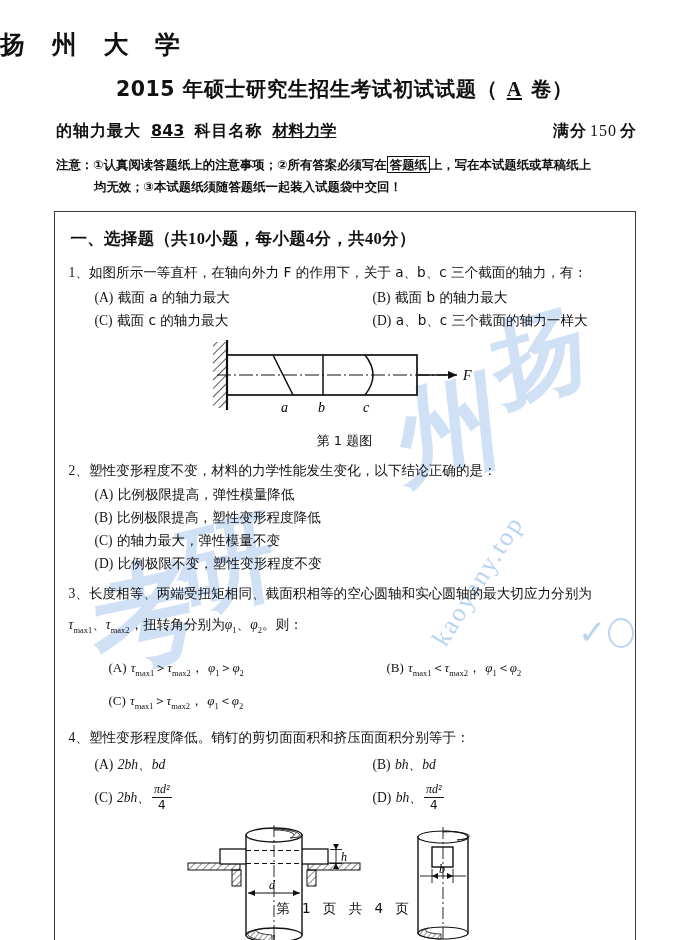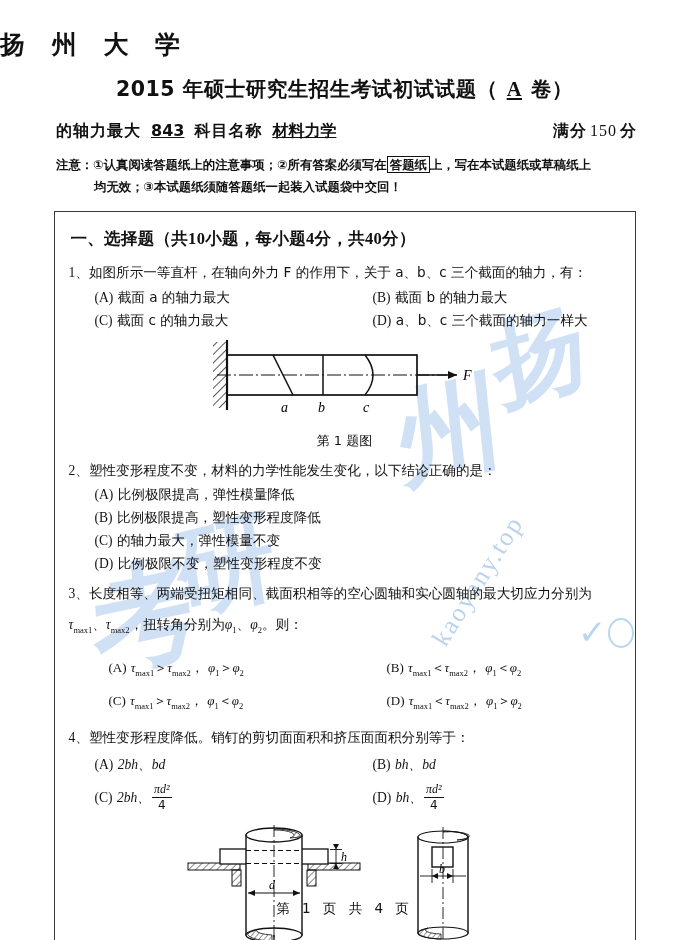--- a/index.html
+++ b/index.html
@@ -287,24 +287,20 @@
             <span class="math">τ<sub class="s">max1</sub></span><span>＞</span><span class="math">τ<sub class="s">max2</sub></span>，&nbsp;<span class="math">φ<sub class="s">1</sub></span><span>＞</span><span class="math">φ<sub class="s">2</sub></span>
           </div>
           <div class="opt">
             <span class="k">(B)</span>
             <span class="math">τ<sub class="s">max1</sub></span><span>＜</span><span class="math">τ<sub class="s">max2</sub></span>，&nbsp;<span class="math">φ<sub class="s">1</sub></span><span>＜</span><span class="math">φ<sub class="s">2</sub></span>
           </div>
           <div class="opt">
             <span class="k">(C)</span>
             <span class="math">τ<sub class="s">max1</sub></span><span>＞</span><span class="math">τ<sub class="s">max2</sub></span>，&nbsp;<span class="math">φ<sub class="s">1</sub></span><span>＜</span><span class="math">φ<sub class="s">2</sub></span>
           </div>
-          <div class="opt">
-            <span class="k">(D)</span>
-            <span class="math">τ<sub class="s">max1</sub></span><span>＜</span><span class="math">τ<sub class="s">max2</sub></span>，&nbsp;<span class="math">φ<sub class="s">1</sub></span><span>＞</span><span class="math">φ<sub class="s">2</sub></span>
-          </div>
         </div>
       </div>
 
       <div class="q" style="margin-top:10px;">
         <div class="q-stem">
           <span class="idx">4、</span><span>塑性变形程度降低。销钉的剪切面面积和挤压面面积分别等于：</span>
         </div>
         <div class="opts" style="margin-top:4px;">
           <div class="opt"><span class="k">(A)</span>
             <i class="v">2bh、bd</i></div>

